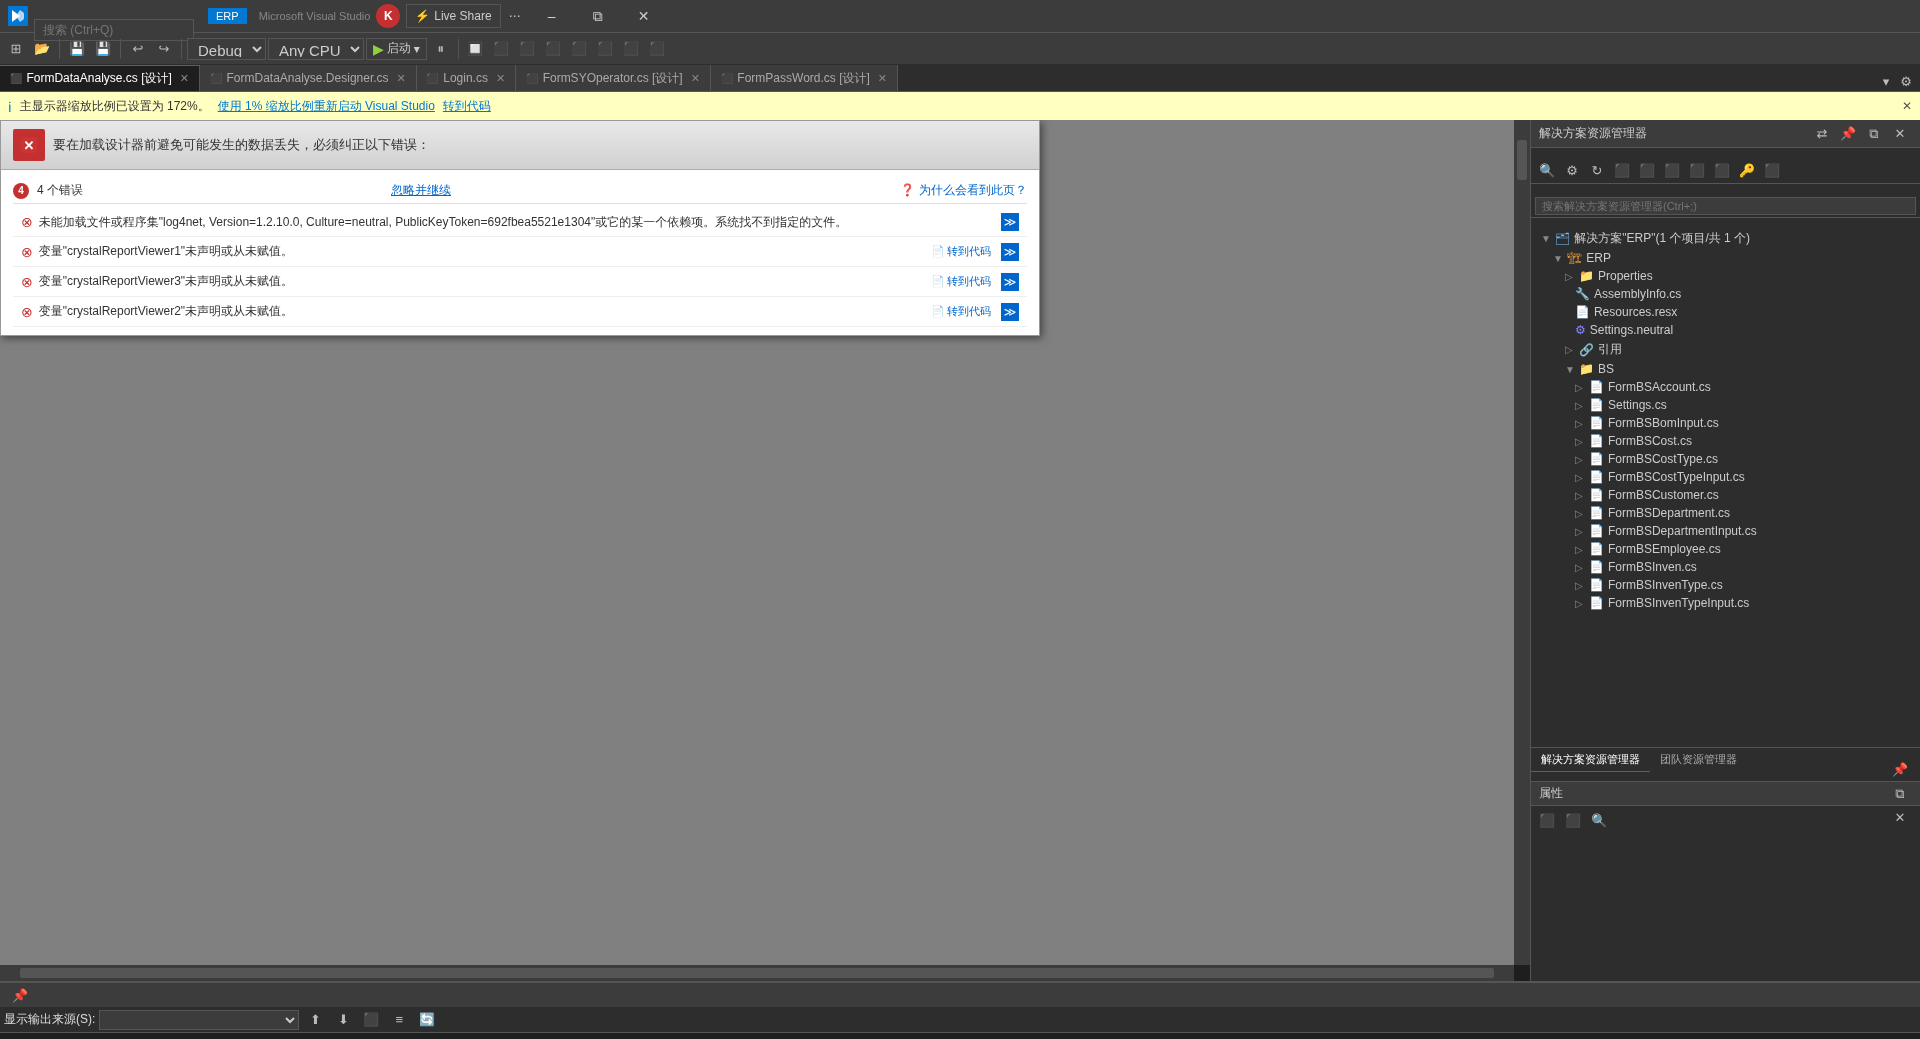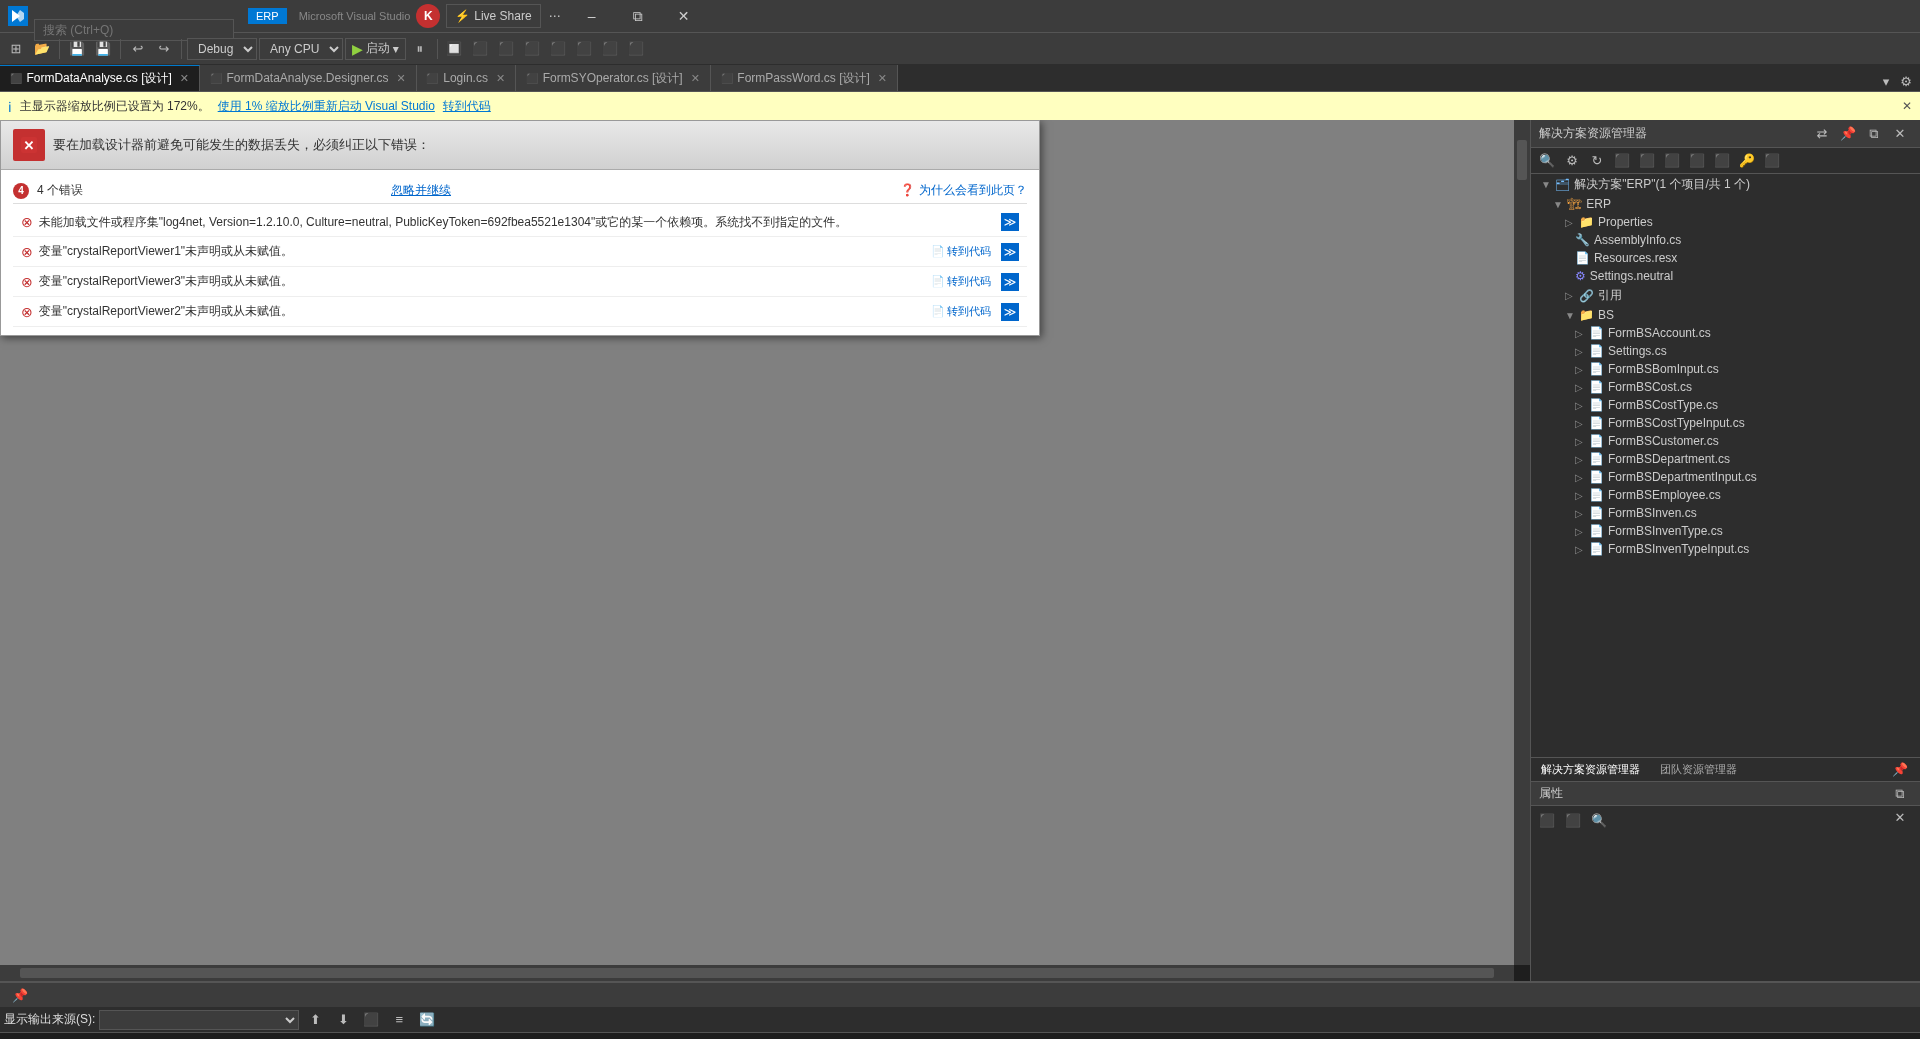--- a/index.html
+++ b/index.html
@@ -35,21 +35,21 @@
       padding: 4px 8px;
       color: #ccc;
       cursor: pointer;
       font-size: 12px;
     }
     #title-bar .search-box {
       background: #3c3c3c;
       border: 1px solid #555;
       color: #ccc;
       padding: 3px 8px;
-      width: 200px;
+      width: 160px;
       font-size: 12px;
       margin-top: 28px;
     }
     #title-bar .title-actions {
       display: flex; align-items: center; gap: 8px; margin-left: 8px;
     }
     #title-bar .erp-badge {
       background: #0078d4;
       color: white;
       padding: 2px 8px;
@@ -91,21 +91,21 @@
       display: flex; align-items: center; justify-content: center;
       color: #bbb; cursor: pointer; font-size: 13px;
       border-radius: 2px;
     }
     .tb-separator { width: 1px; height: 20px; background: #555; margin: 0 3px; }
     .tb-dropdown {
       background: #3c3c3c;
       border: 1px solid #555;
       color: #ccc;
       padding: 2px 6px;
-      font-size: 12px;
+      font-size: 15px;
       cursor: pointer;
       height: 22px;
     }
     .tb-play-btn {
       display: flex; align-items: center; gap: 3px;
       background: #3c3c3c;
       border: 1px solid #555;
       color: #ccc;
       padding: 2px 6px;
       font-size: 12px;
@@ -283,20 +283,21 @@
       background: #3c3c3c;
     }
 
     
     #right-panel {
       width: 390px;
       background: #2d2d2d;
       border-left: 1px solid #555;
       display: flex;
       flex-direction: column;
+      gap: 10px;
     }
     #solution-explorer-header {
       height: 28px;
       background: #3c3c3c;
       display: flex;
       align-items: center;
       padding: 0 8px;
       gap: 4px;
       border-bottom: 1px solid #555;
     }
@@ -658,20 +659,23 @@
       <div class="tb-btn">↻</div>
       <div class="tb-btn">⬛</div>
       <div class="tb-btn">⬛</div>
       <div class="tb-btn">⬛</div>
       <div class="tb-btn">⬛</div>
       <div class="tb-btn">⬛</div>
       <div class="tb-btn">🔑</div>
       <div class="tb-btn">⬛</div>
     </div>
 
+    <div id="se-search">
+      <input type="text" style="width: 100%; background: rgb(60, 60, 60); border: 1px solid rgb(85, 85, 85); color: rgb(204, 204, 204); padding: 2px 6px; font-size: 11px;" placeholder="搜索解决方案资源管理器(Ctrl+;)">
+    </div>
 
     <div id="solution-tree">
 
       <div class="tree-item">
         <span class="tree-indent" style="width:4px;"></span>
         <span class="tree-arrow">▼</span>
         <span class="tree-icon solution">🗂</span>
         <span>解决方案"ERP"(1 个项目/共 1 个)</span>
       </div>
 

